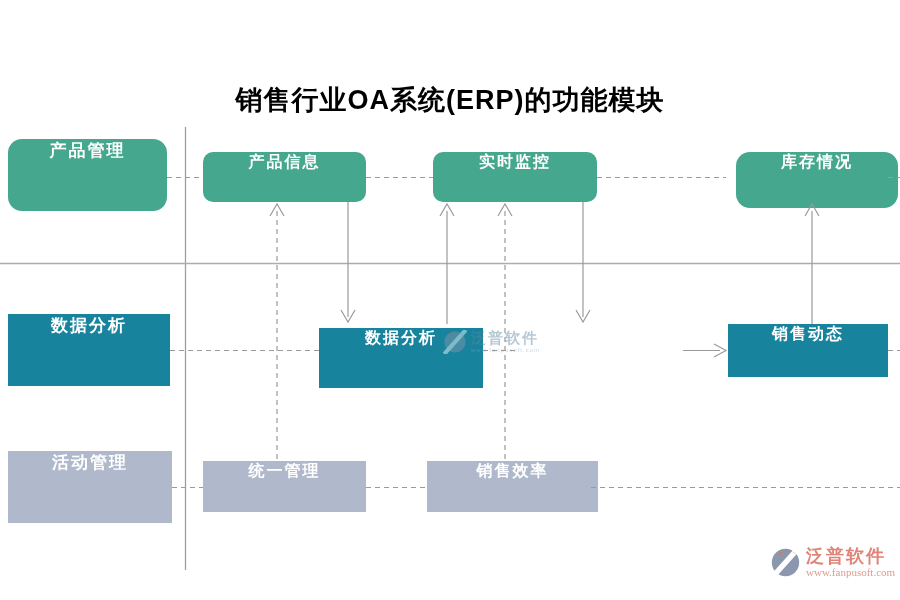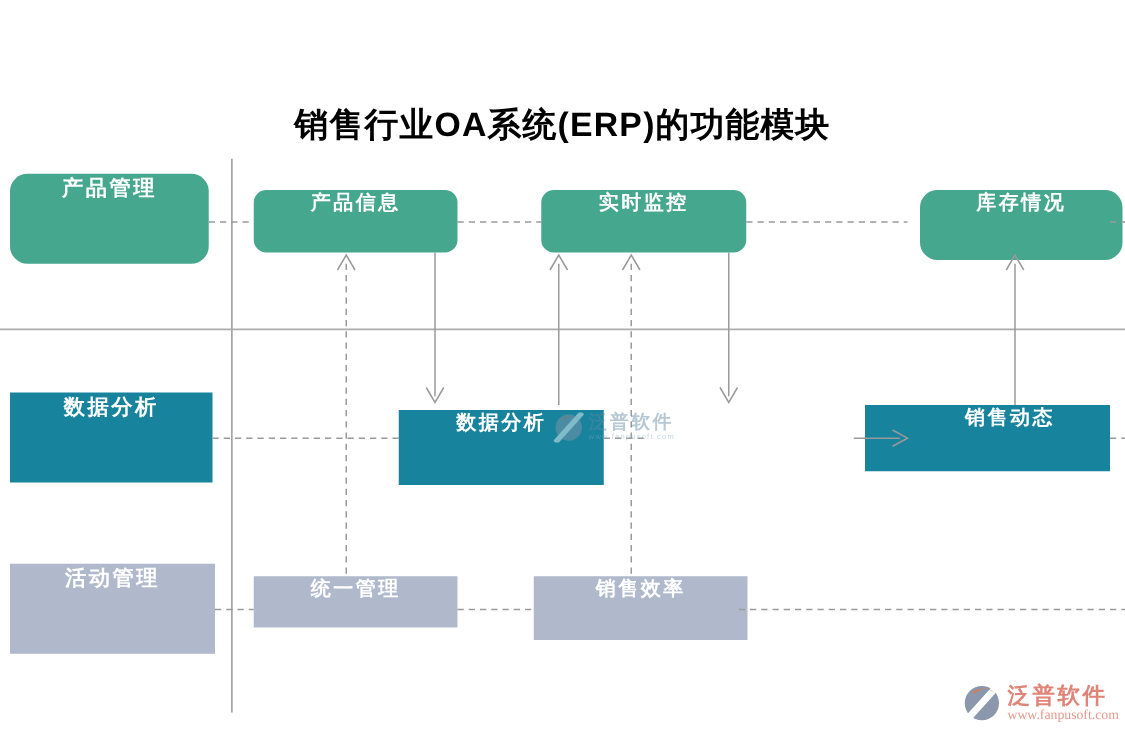--- a/index.html
+++ b/index.html
@@ -21,23 +21,23 @@
   .round-sm{border-radius:10px;}
 
   
   .b-product-mgmt{left:8px;top:139px;width:159px;height:72px;}
   .b-product-info{left:203px;top:152px;width:163px;height:50px;}
   .b-realtime{left:433px;top:152px;width:164px;height:50px;}
   .b-inventory{left:736px;top:152px;width:162px;height:56px;border-radius:14px;}
   .b-forecast{left:8px;top:314px;width:162px;height:72px;}
   .b-data{left:319px;top:328px;width:164px;height:60px;}
   .b-market{left:518px;top:324px;width:165px;height:53px;}
-  .b-salesdyn{left:692px;top:324px;width:160px;height:53px;padding-left:36px;}
+  .b-salesdyn{left:728px;top:324px;width:160px;height:53px;}
   .b-activity{left:8px;top:451px;width:164px;height:72px;}
-  .b-unified{left:203px;top:461px;width:163px;height:41px;font-family:Liberation Serif, serif;}
+  .b-unified{left:203px;top:461px;width:163px;height:51px;font-family:Liberation Serif, serif;}
   .b-saleseff{left:427px;top:461px;width:171px;height:51px;}
 
   svg.overlay{position:absolute;left:0;top:0;z-index:3;pointer-events:none;}
 
   .wm-center{position:absolute;left:443px;top:330px;z-index:6;display:flex;
              align-items:flex-start;gap:4px;opacity:.45;}
   .wm-center .wm-txt{display:flex;flex-direction:column;line-height:1;}
   .wm-center .wm-brand{font-size:15px;font-weight:700;color:#5e87a0;letter-spacing:2px;}
   .wm-center .wm-url{font-size:6px;color:#7fa3b8;letter-spacing:1px;margin-top:2px;}
 

